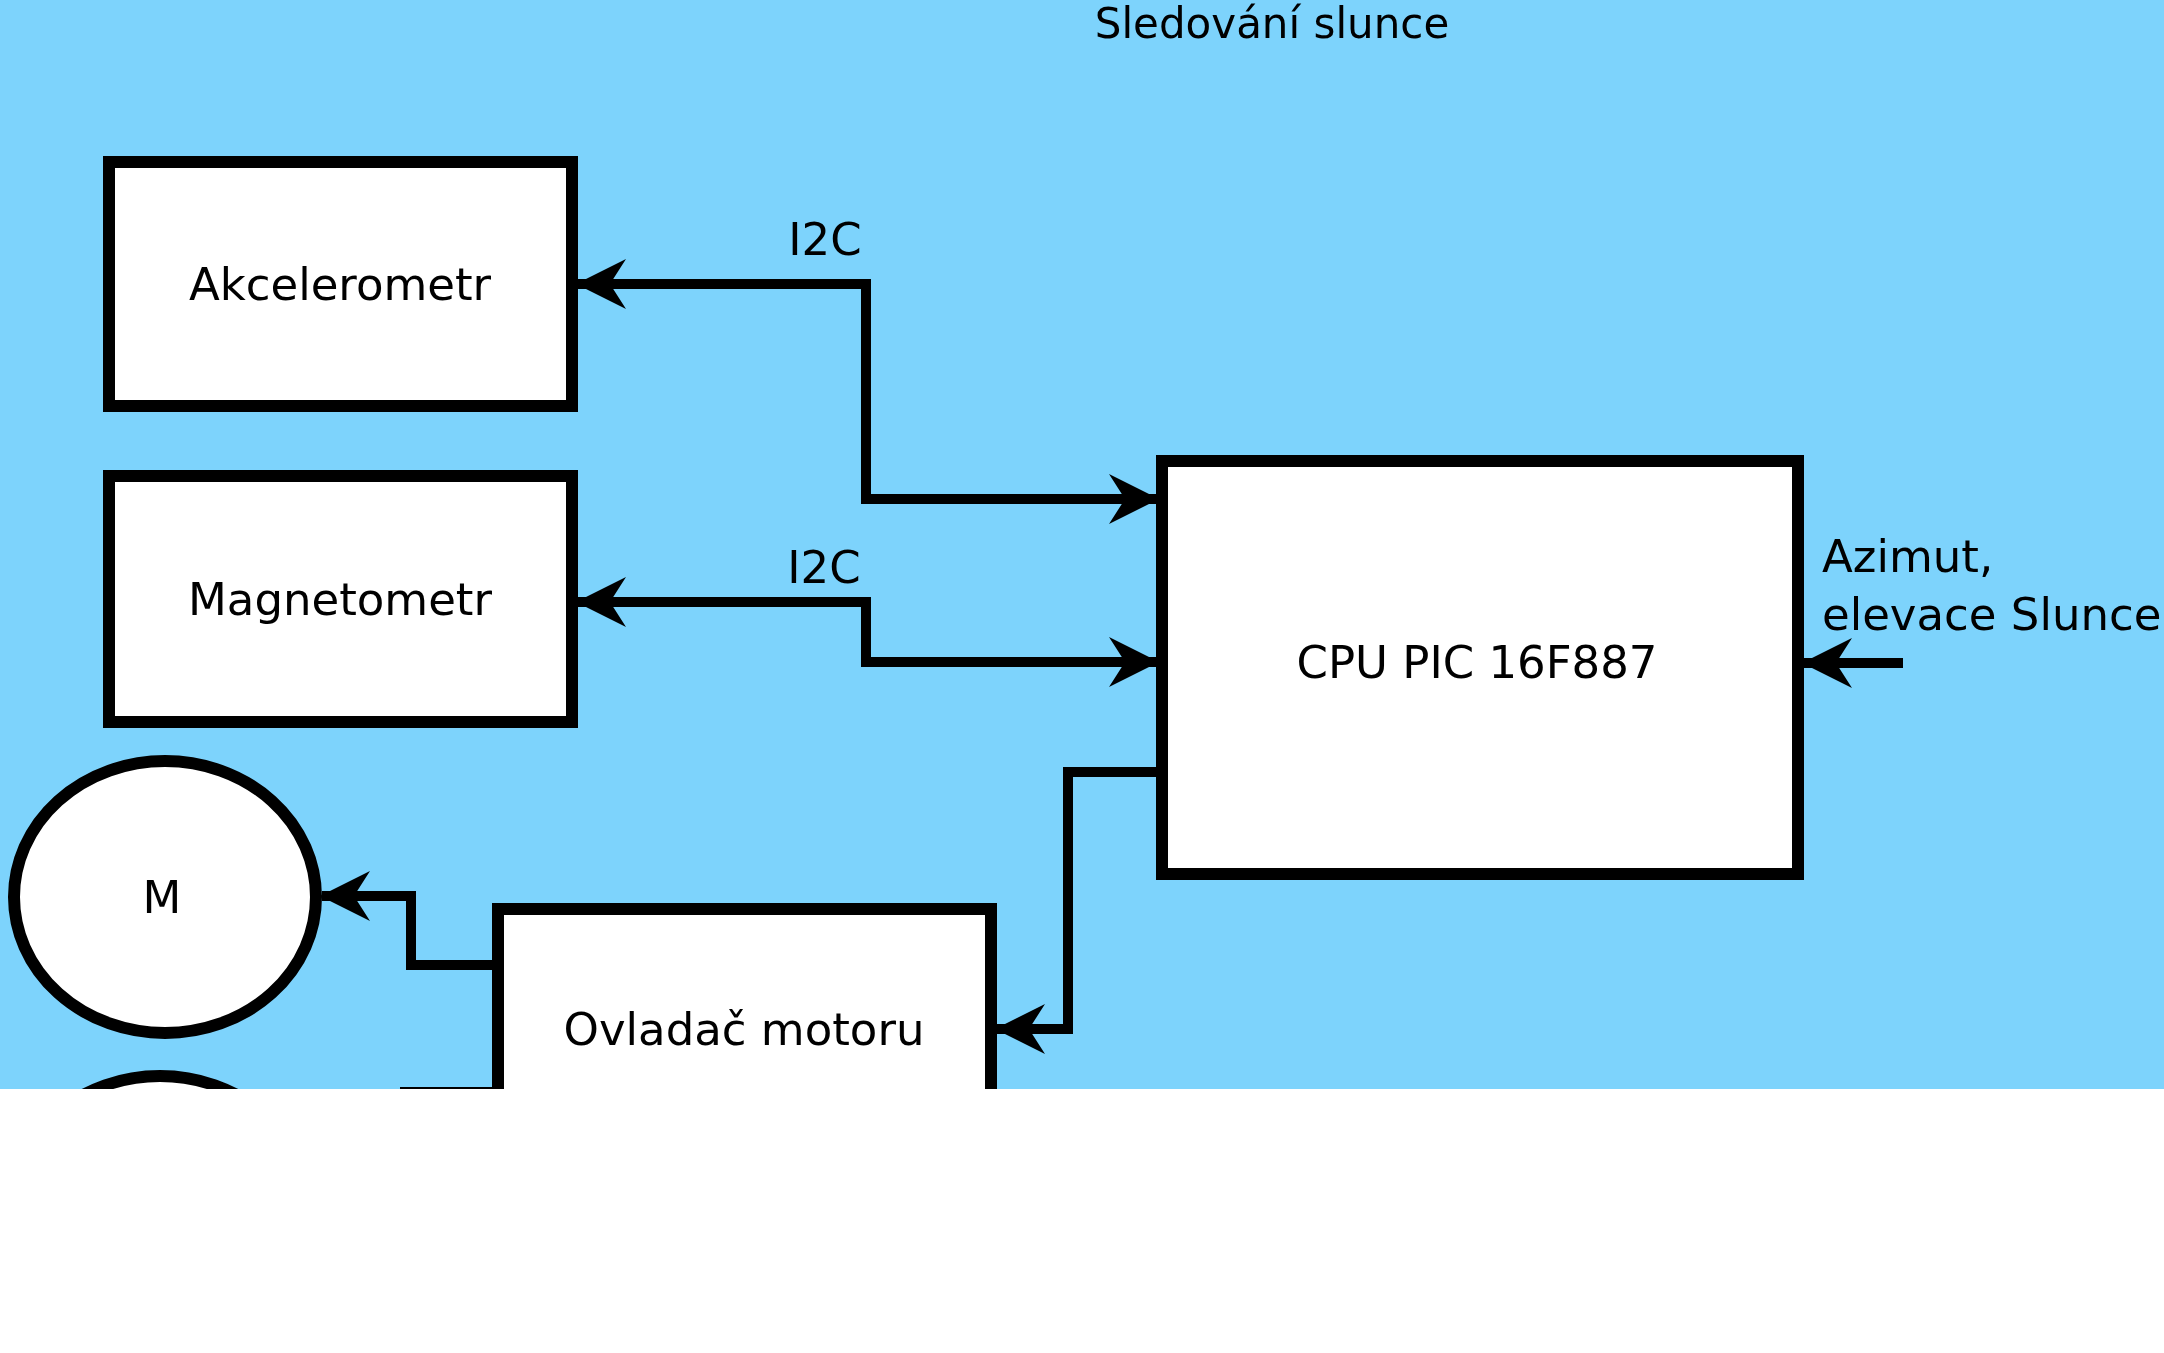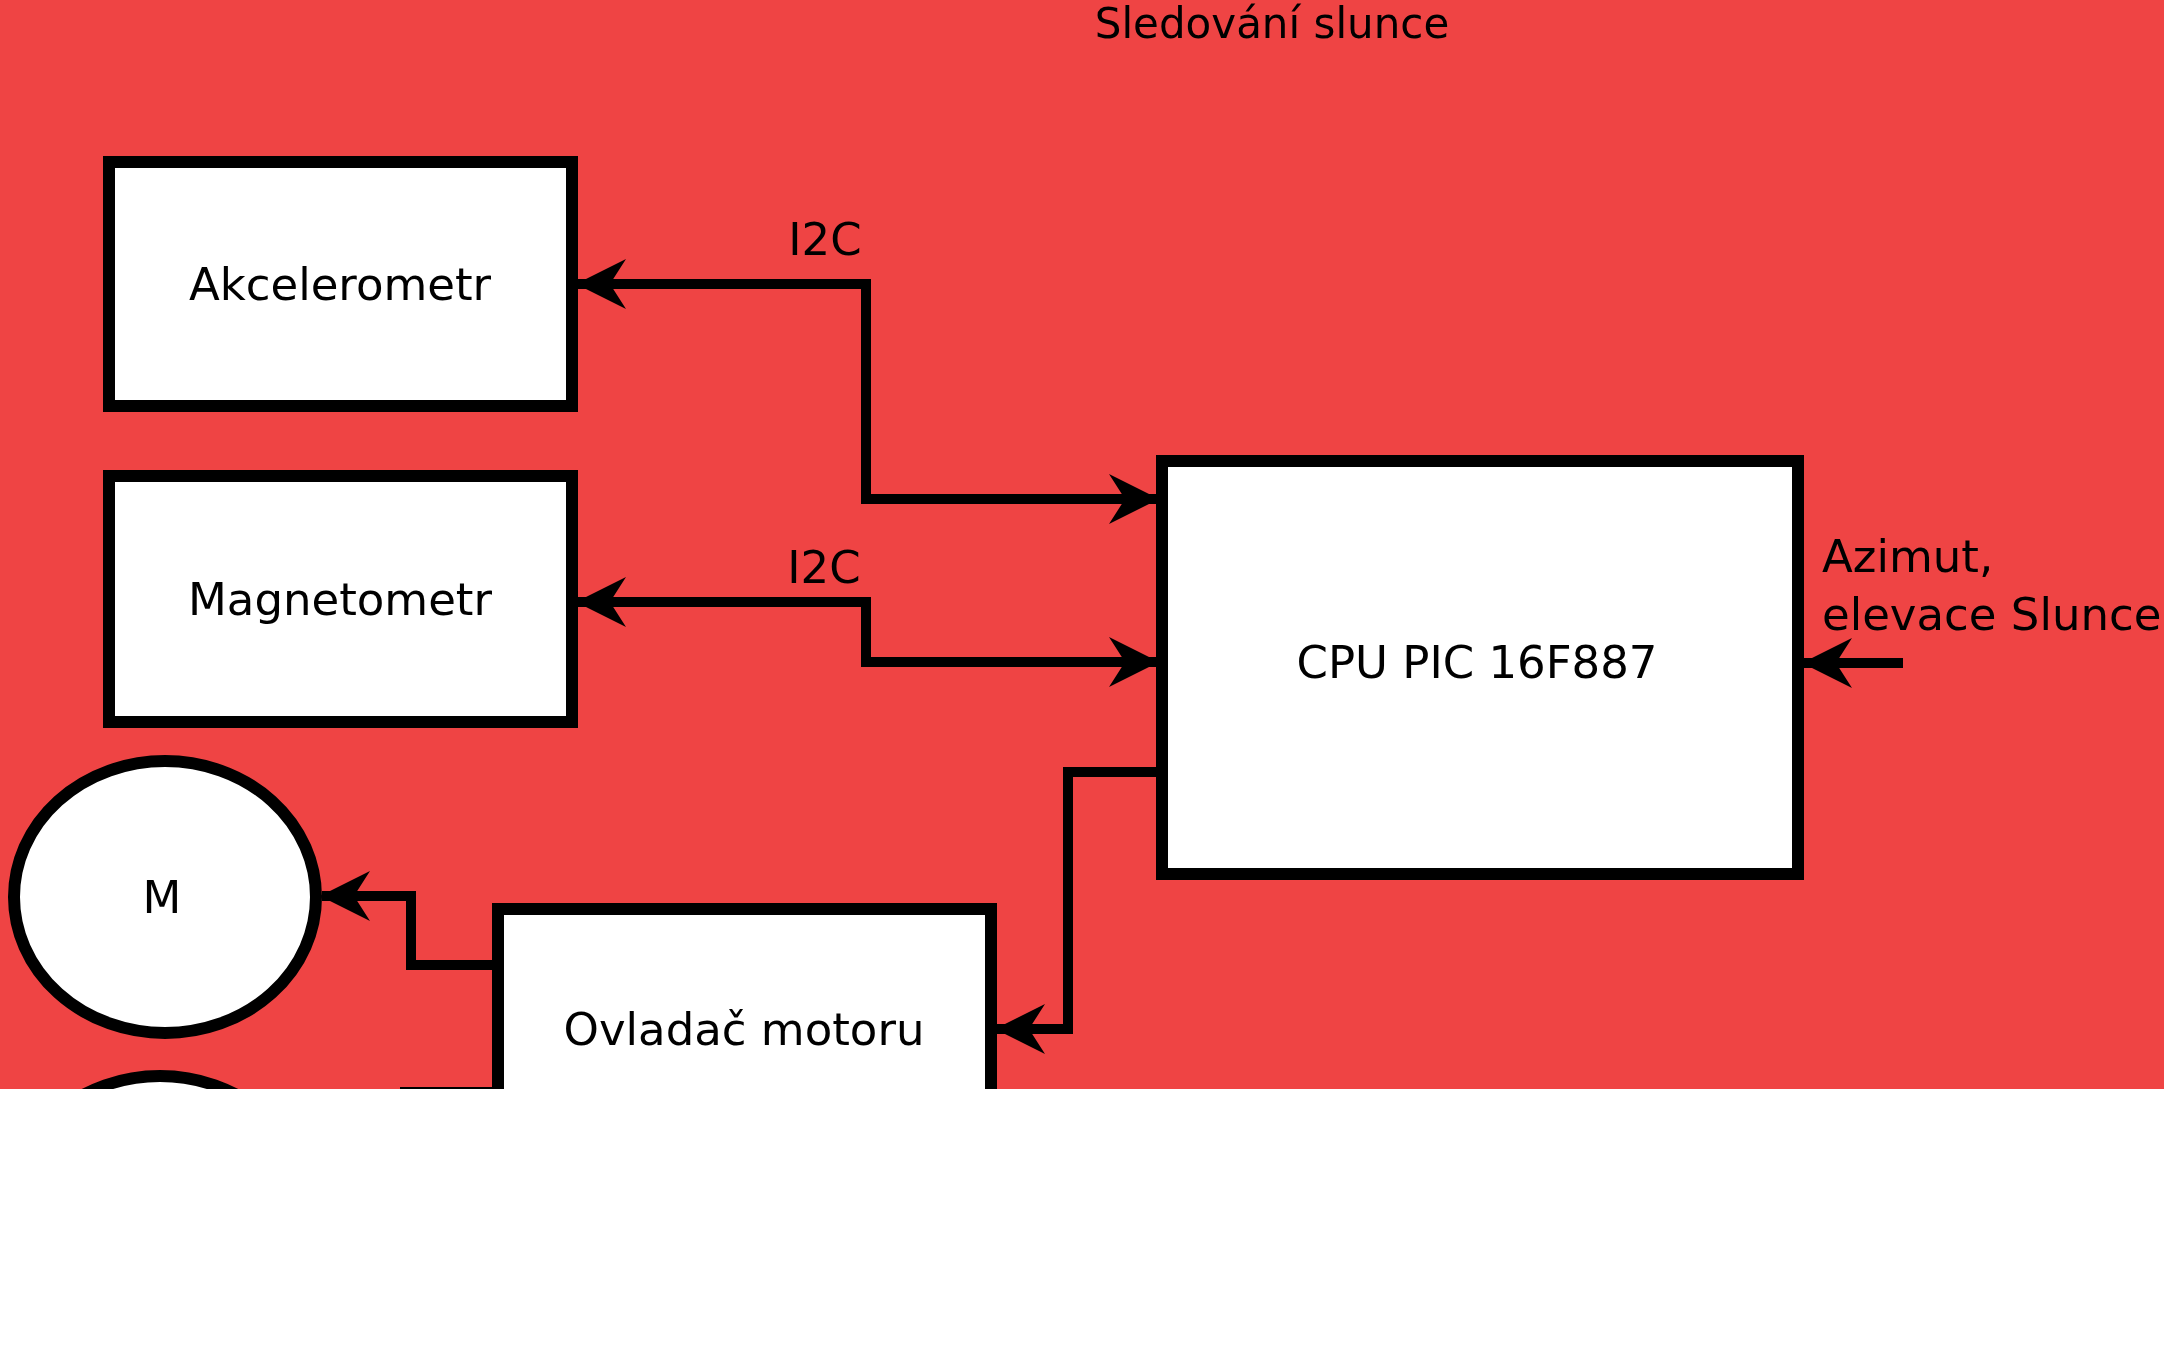--- a/index.html
+++ b/index.html
@@ -3,21 +3,21 @@
 <meta charset="utf-8">
 <style>
   html, body {
     margin: 0;
     padding: 0;
     background: #ffffff;
   }
   .diagram-page {
     width: 2164px;
     height: 1089px;
-    background: #ef4444;
+    background: #7dd3fc;
     position: relative;
   }
   svg.diagram {
     display: block;
     font-family: "DejaVu Sans", "Liberation Sans", sans-serif;
   }
   .block-rect {
     fill: #ffffff;
     stroke: #000000;
     stroke-width: 12;

